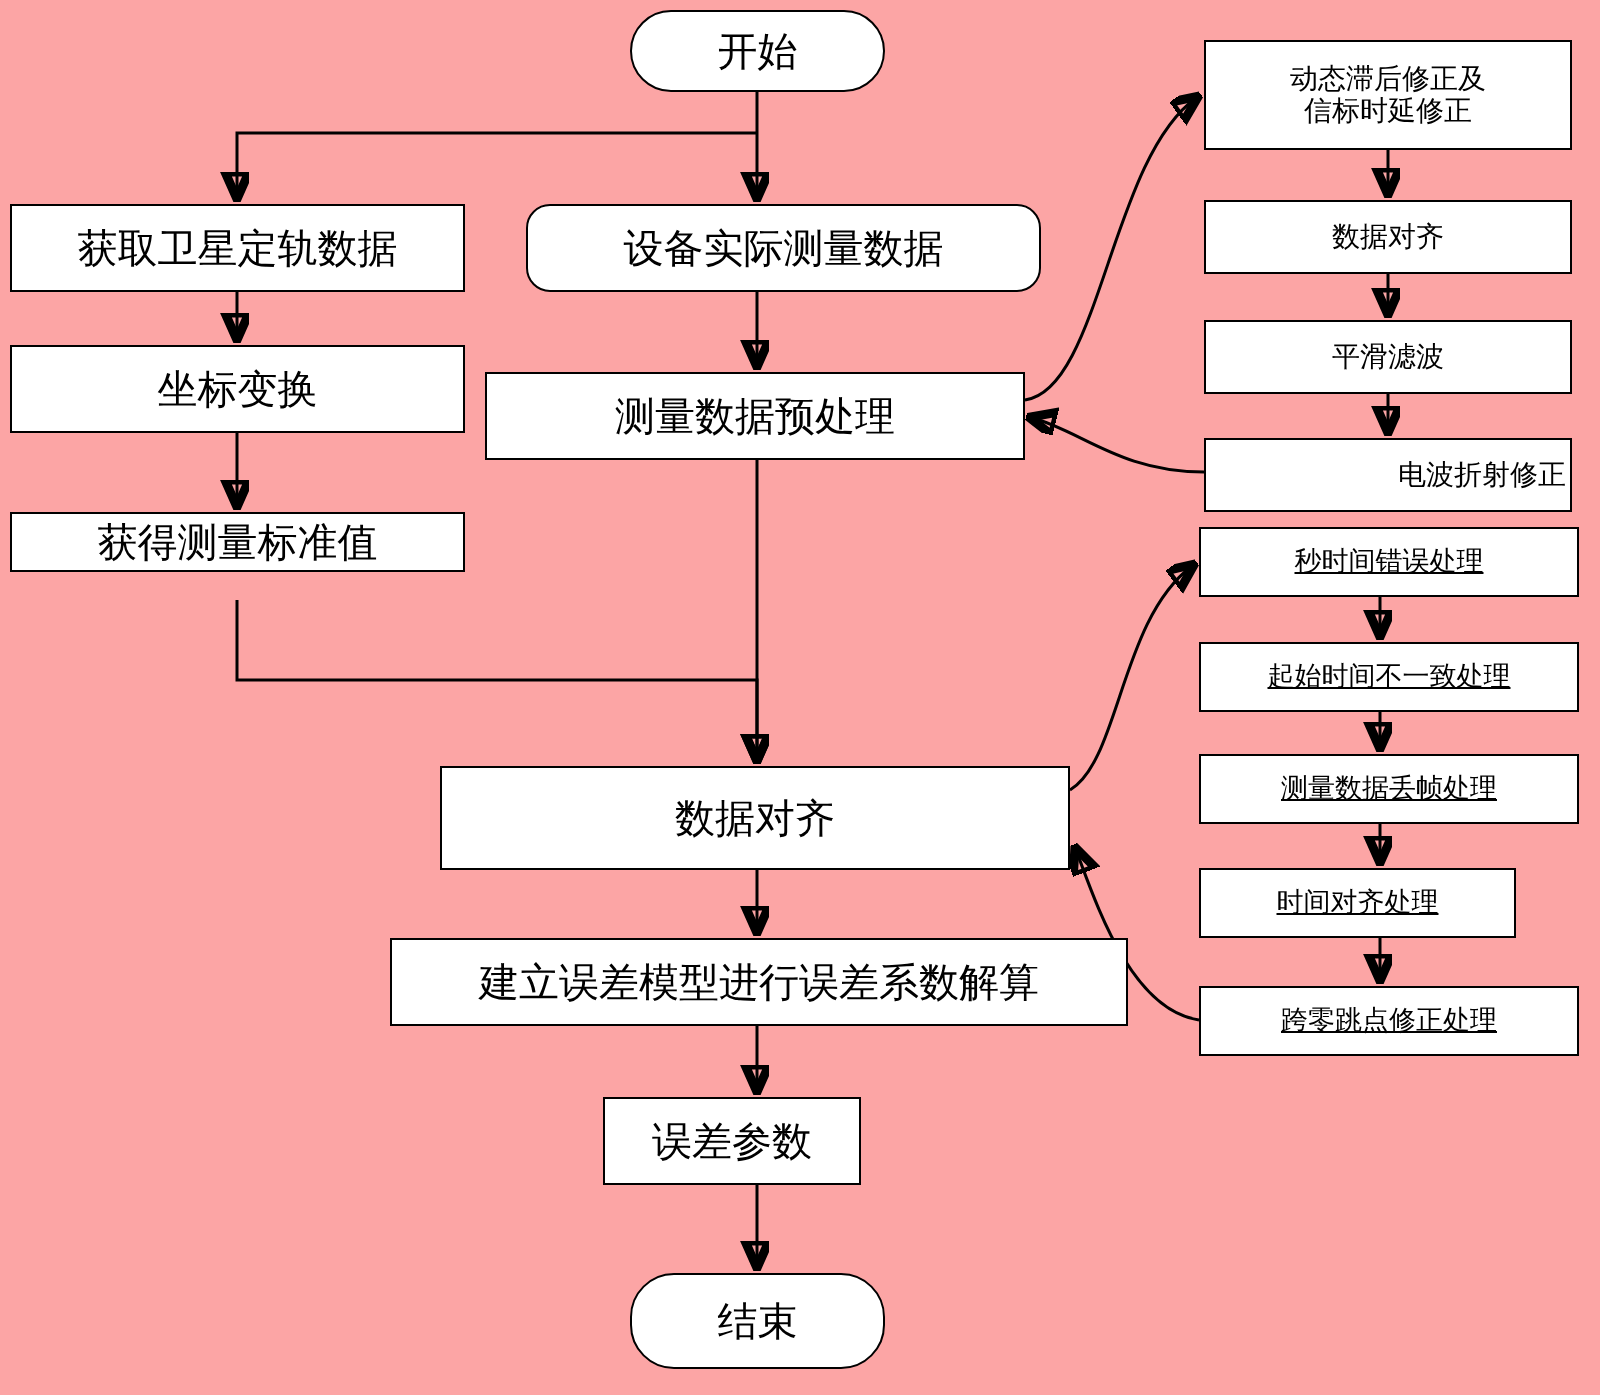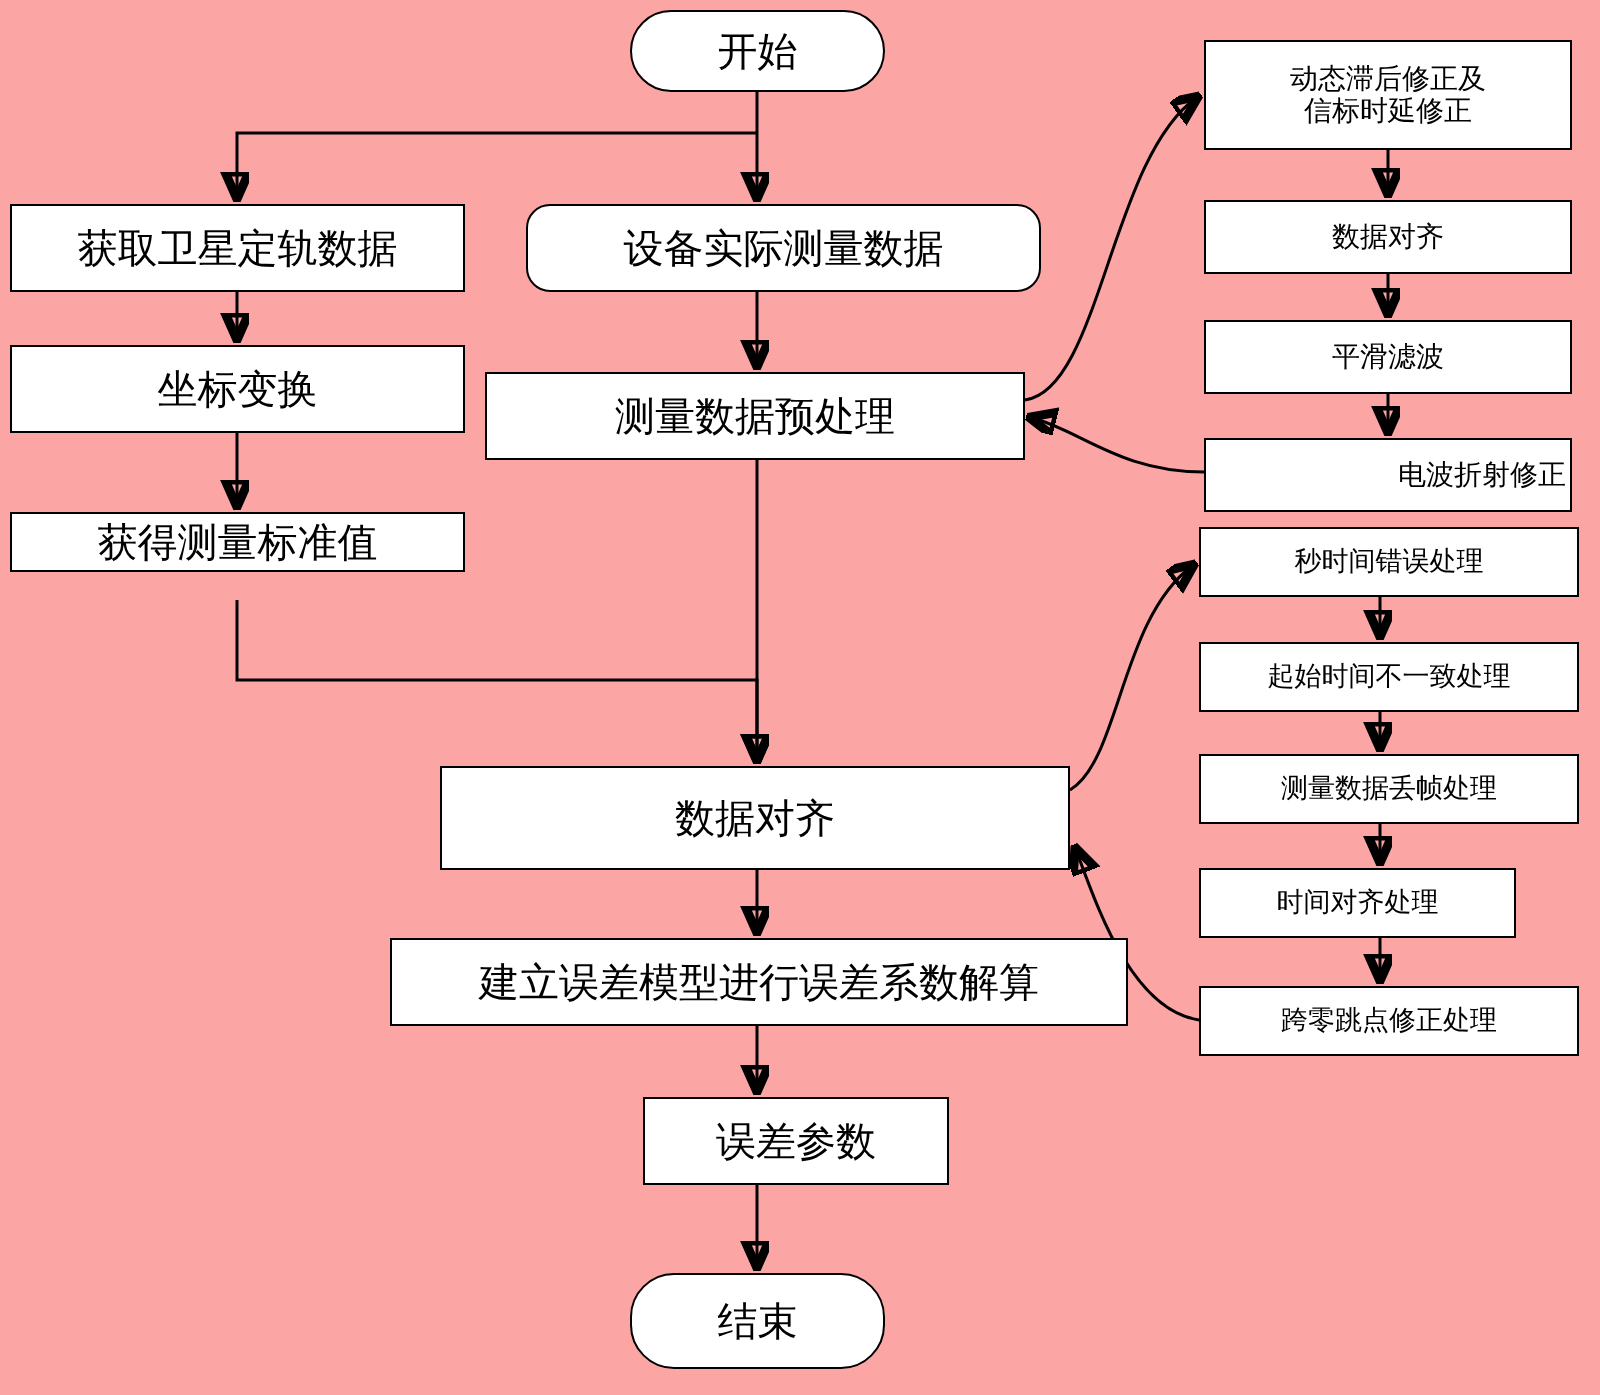--- a/index.html
+++ b/index.html
@@ -28,21 +28,21 @@
     text-align: center;
     color: #000000;
     line-height: 1.15;
     padding: 2px 4px;
   }
   .terminal {
     border-radius: 44px;
   }
   .big { font-size: 40px; }
   .small { font-size: 28px; }
-  .xsmall { font-size: 27px; }
+  .xsmall { font-size: 27px; text-decoration: underline; }
   svg.edges {
     position: absolute;
     left: 0;
     top: 0;
     width: 1600px;
     height: 1395px;
     pointer-events: none;
   }
   svg.edges path, svg.edges line {
     stroke: #000000;
@@ -125,21 +125,21 @@
   </div>
 
   <div class="node big" style="left:440px; top:766px; width:630px; height:104px;">
     <span>数据对齐</span>
   </div>
 
   <div class="node big" style="left:390px; top:938px; width:738px; height:88px;">
     <span>建立误差模型进行误差系数解算</span>
   </div>
 
-  <div class="node big" style="left:603px; top:1097px; width:306px; height:88px;margin-left:40px;">
+  <div class="node big" style="left:603px; top:1097px; width:258px; height:88px;">
     <span>误差参数</span>
   </div>
 
   <div class="node terminal big" style="left:630px; top:1273px; width:255px; height:96px;">
     <span>结束</span>
   </div>
 
   <div class="node small" style="left:1204px; top:40px; width:368px; height:110px;">
     <span style="white-space:pre-line;">动态滞后修正及
 信标时延修正</span>

